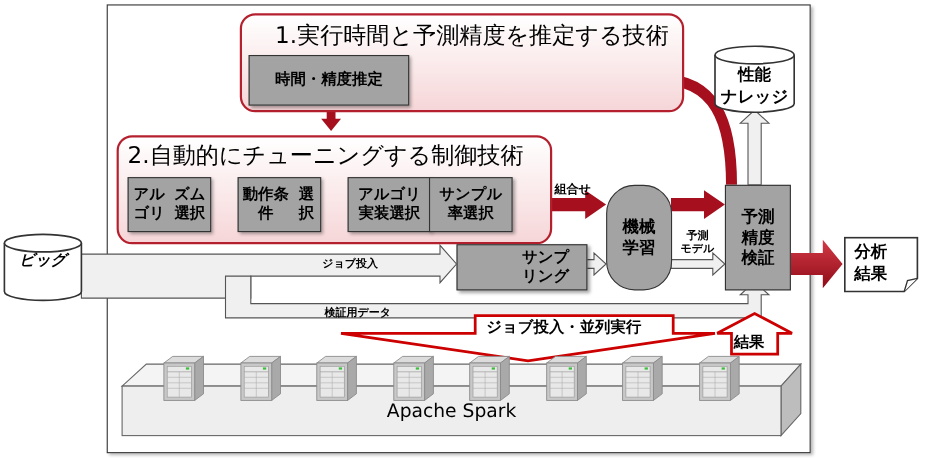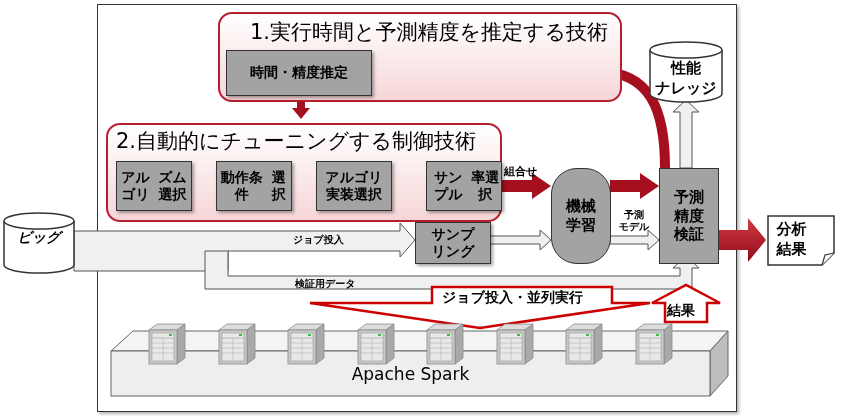--- a/index.html
+++ b/index.html
@@ -75,21 +75,21 @@
   <span>ズム選択</span>
 </div>
 <div class="box" style="left:216px; top:161px; width:74px; height:48px; font-size:14px; flex-direction:row;">
   <span>動作条件</span>
   <span>選択</span>
 </div>
 <div class="box" style="left:316px; top:161px; width:74px; height:48px; font-size:14px; flex-direction:column;">
   <span>アルゴリ</span>
   <span>実装選択</span>
 </div>
-<div class="box" style="left:390px; top:161px; width:74px; height:48px; font-size:14px; flex-direction:row;margin-left:36px;">
+<div class="box" style="left:390px; top:161px; width:74px; height:48px; font-size:14px; flex-direction:column;">
   <span>サンプル</span>
   <span>率選択</span>
 </div>
 
 <svg class="abs" style="left:648px; top:40px;" width="76" height="66">
   <path d="M2,10 L2,54 A36,8 0 0 0 74,54 L74,10" fill="#fff" stroke="#333" stroke-width="1.5"></path>
   <ellipse cx="38" cy="10" rx="36" ry="8" fill="#fff" stroke="#333" stroke-width="1.5"></ellipse>
 </svg>
 <div class="abs bold" style="left:648px; top:58px; width:76px; text-align:center; font-size:15px; line-height:1.35;">
   <div>性能</div>
@@ -124,21 +124,21 @@
 </div>
 
 <svg class="abs" style="left:2px; top:211px;" width="74" height="66">
   <path d="M2,10 L2,54 A35,8 0 0 0 72,54 L72,10" fill="#fff" stroke="#333" stroke-width="1.5"></path>
   <ellipse cx="37" cy="10" rx="35" ry="8" fill="#fff" stroke="#333" stroke-width="1.5"></ellipse>
 </svg>
 <div class="abs bold" style="left:2px; top:228px; width:74px; text-align:center; font-size:14px; line-height:1.4;font-style:italic;">
   <div>ビッグ</div>
 </div>
 
-<div class="box" style="left:415px; top:222px; width:74px; height:40px; font-size:14px; flex-direction:column;">
+<div class="box" style="left:415px; top:222px; width:74px; height:40px; font-size:14px; flex-direction:column;padding-left:43px;">
   <span>サンプ</span>
   <span>リング</span>
 </div>
 
 <div class="lbl" style="left:293px; top:233px; font-size:10px;">ジョブ投入</div>
 <div class="lbl" style="left:295px; top:277px; font-size:10px;">検証用データ</div>
 
 <div class="lbl" style="left:442px; top:289px; font-size:14px;">ジョブ投入・並列実行</div>
 <div class="lbl" style="left:667px; top:302px; font-size:14px;">結果</div>
 

